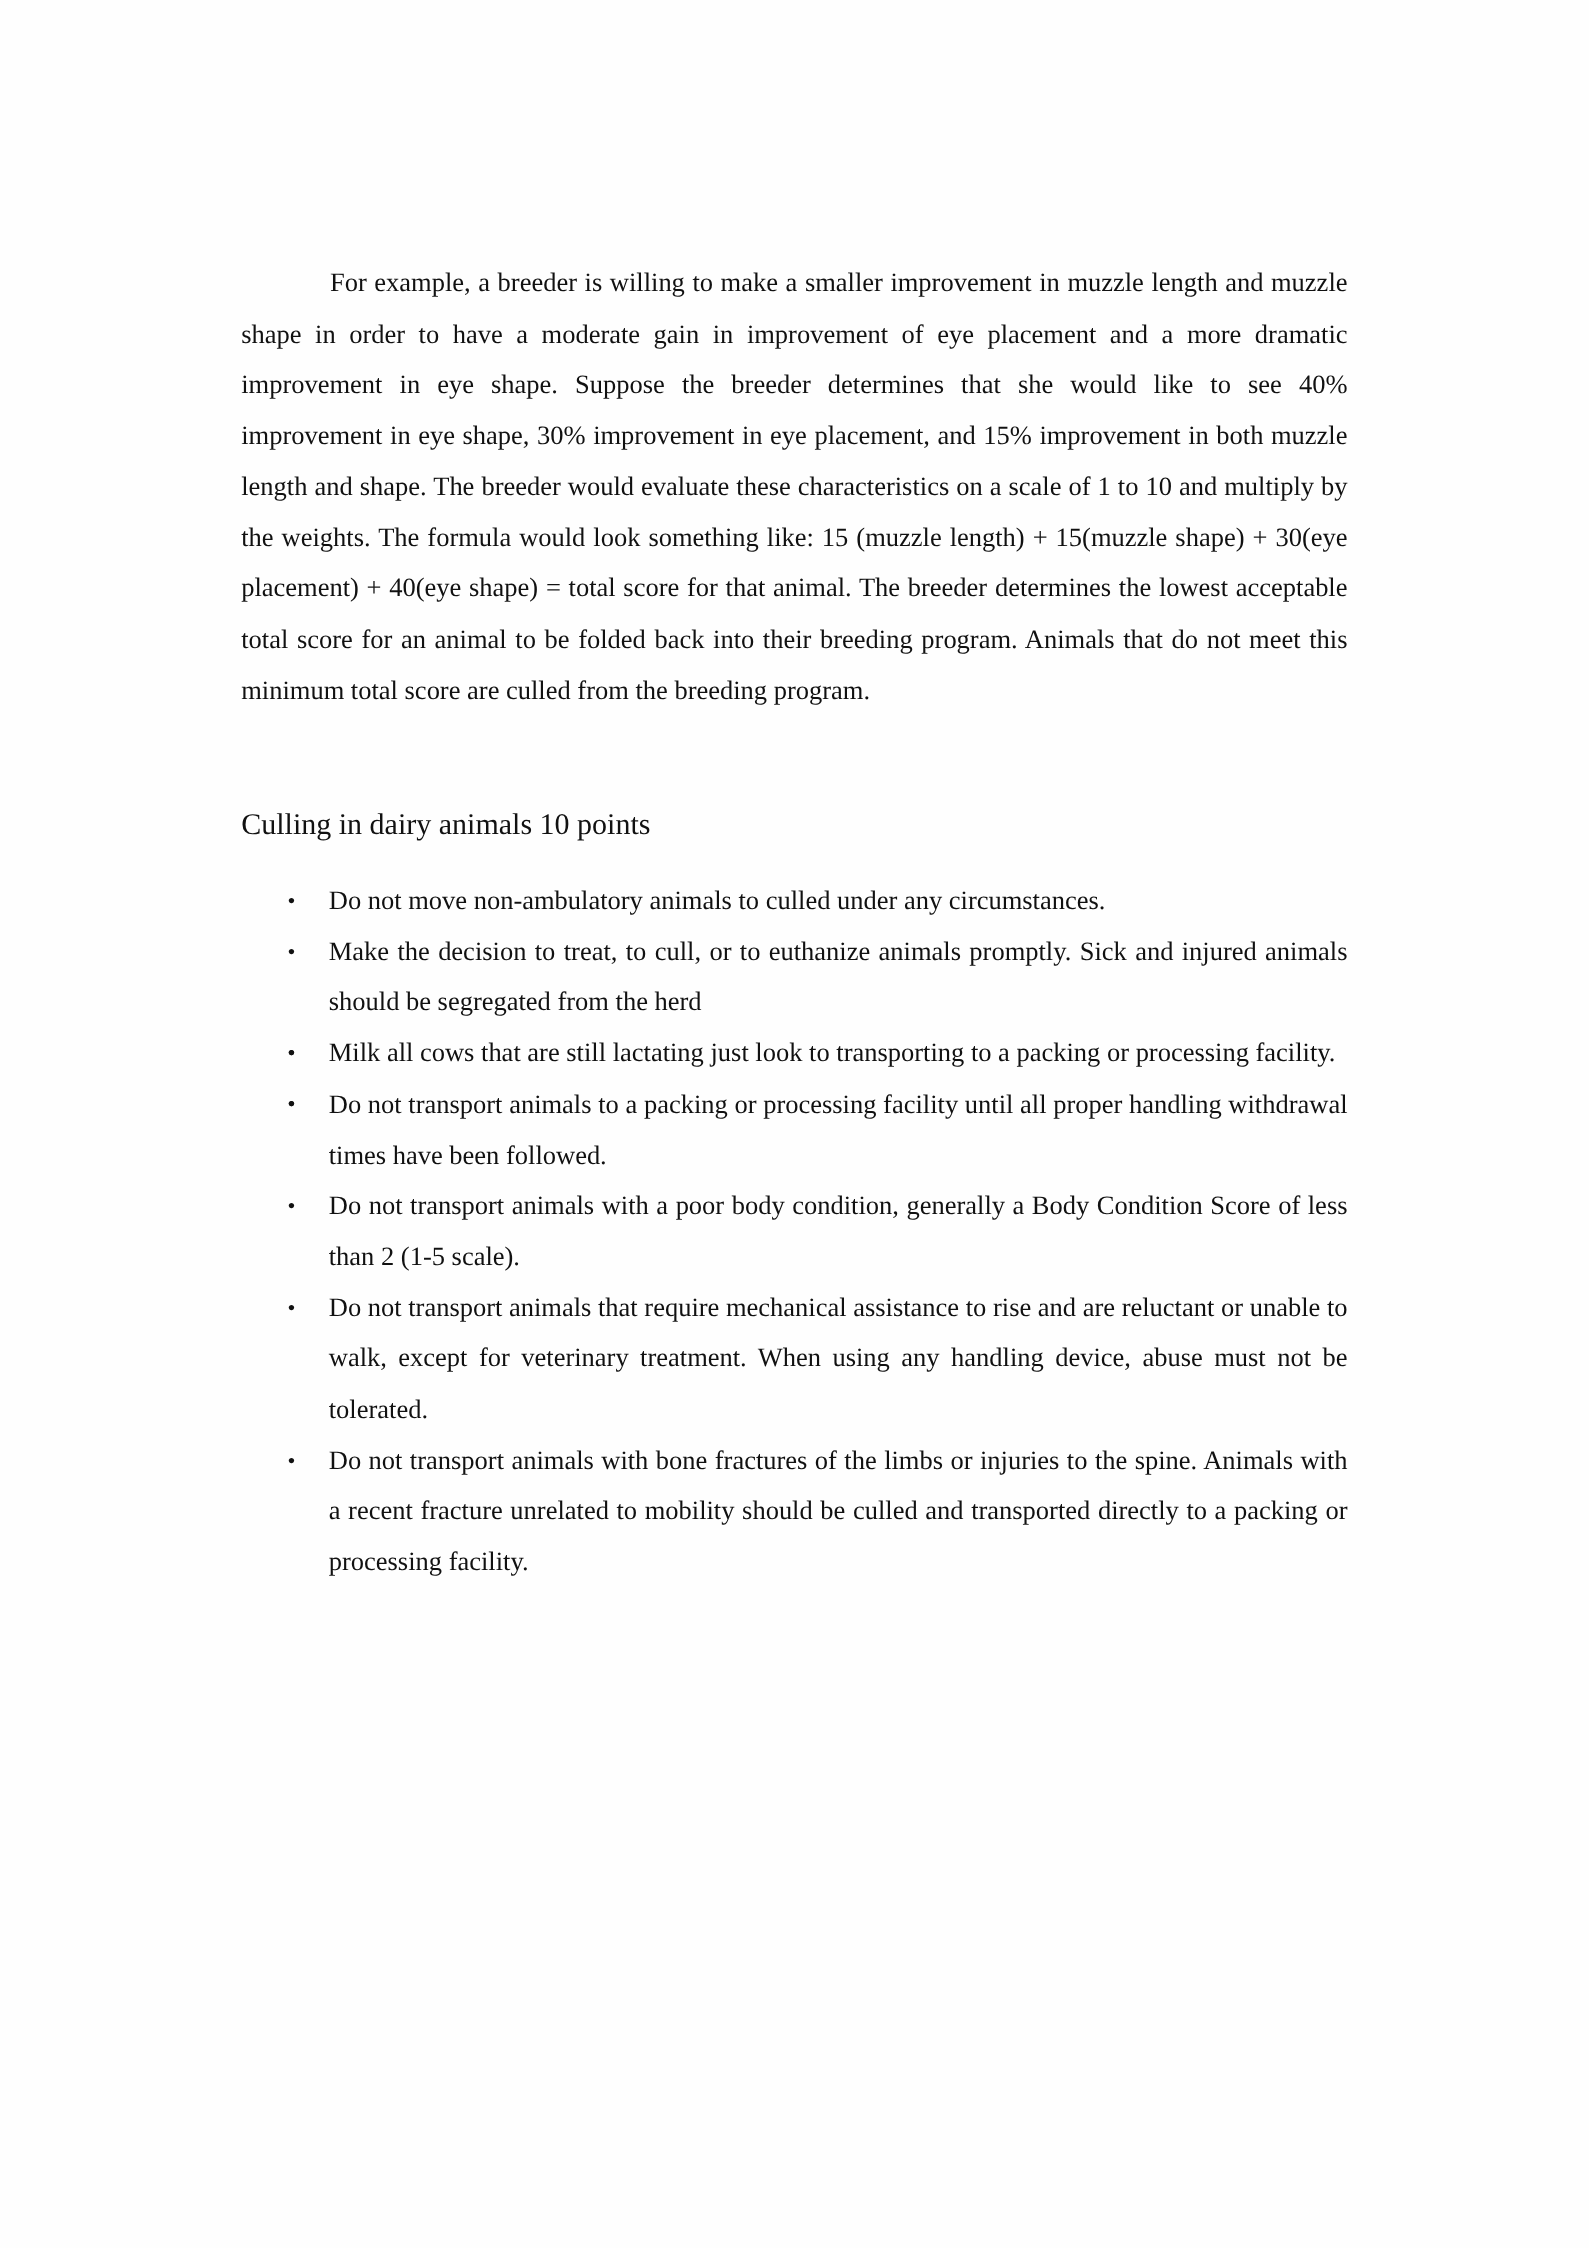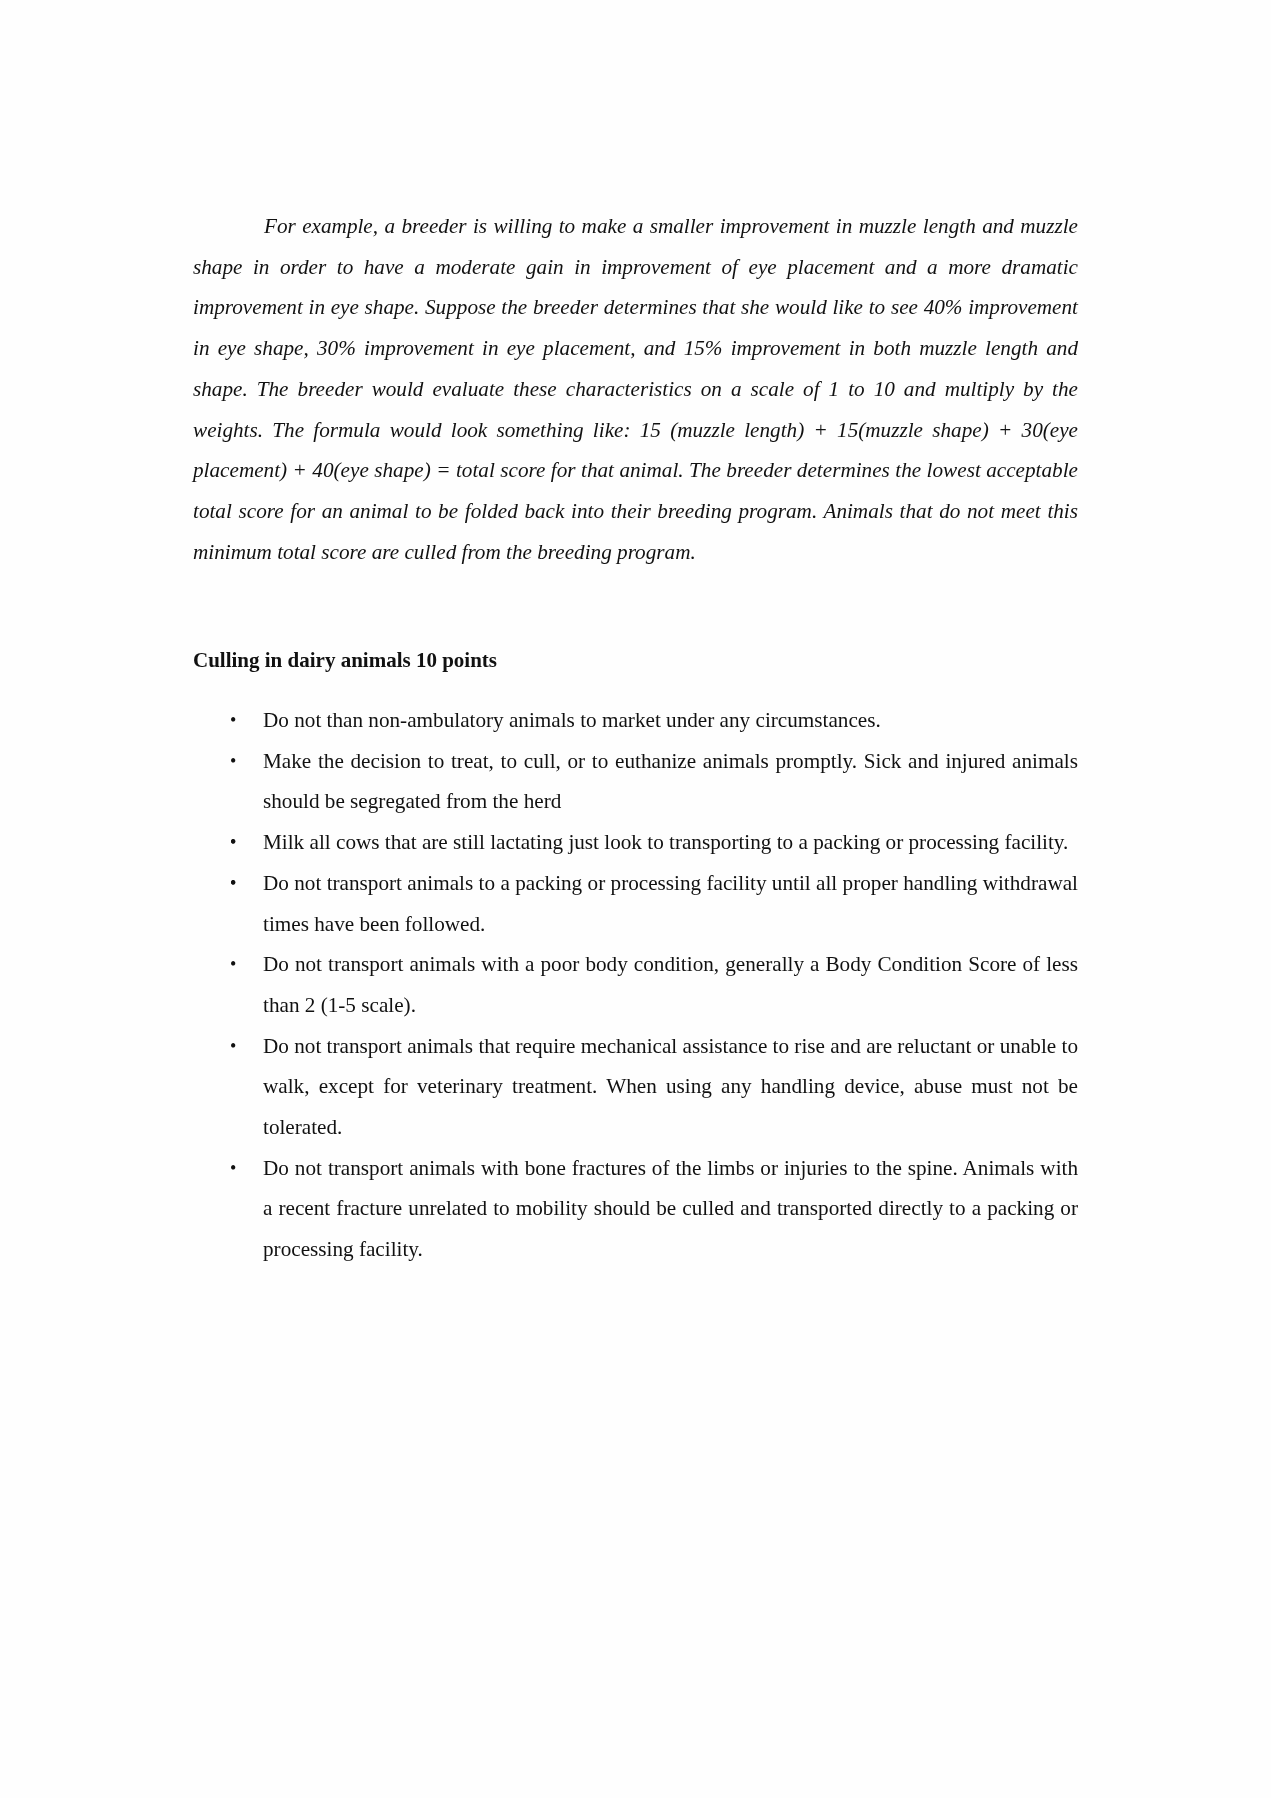--- a/index.html
+++ b/index.html
@@ -21,30 +21,29 @@
   .para {
     position: absolute;
     top: 206px;
     left: 0;
     width: 885px;
     margin: 0;
     font-size: 21.2px;
     line-height: 40.7px;
     text-align: justify;
     text-indent: 71px;
-    font-style: italic;
   }
   .heading {
     position: absolute;
     top: 640px;
     left: 0;
     margin: 0;
-    font-size: 21px;
+    font-size: 24px;
     line-height: 40.7px;
-    font-weight: bold;
+    font-weight: normal;
   }
   .bullets {
     position: absolute;
     top: 700px;
     left: 0;
     width: 885px;
     margin: 0;
     padding: 0;
     list-style: none;
   }
@@ -64,21 +63,21 @@
 </style>
 </head>
 <body>
 
 <div class="page">
   <p class="para">For example, a breeder is willing to make a smaller improvement in muzzle length and muzzle shape in order to have a moderate gain in improvement of eye placement and a more dramatic improvement in eye shape. Suppose the breeder determines that she would like to see 40% improvement in eye shape, 30% improvement in eye placement, and 15% improvement in both muzzle length and shape. The breeder would evaluate these characteristics on a scale of 1 to 10 and multiply by the weights. The formula would look something like: 15 (muzzle length) + 15(muzzle shape) + 30(eye placement) + 40(eye shape) = total score for that animal. The breeder determines the lowest acceptable total score for an animal to be folded back into their breeding program. Animals that do not meet this minimum total score are culled from the breeding program.</p>
 
   <h3 class="heading">Culling in dairy animals 10 points</h3>
 
   <ul class="bullets">
-    <li><span class="dot">•</span><span>Do not than non-ambulatory animals to market under any circumstances.</span></li>
+    <li><span class="dot">•</span><span>Do not move non-ambulatory animals to culled under any circumstances.</span></li>
     <li><span class="dot">•</span><span>Make the decision to treat, to cull, or to euthanize animals promptly. Sick and injured animals should be segregated from the herd</span></li>
     <li><span class="dot">•</span></li>
     <li><span class="dot">•</span><span>Milk all cows that are still lactating just look to transporting to a packing or processing facility.</span></li>
     <li><span class="dot">•</span></li>
     <li><span class="dot">•</span><span>Do not transport animals to a packing or processing facility until all proper handling withdrawal times have been followed.</span></li>
     <li><span class="dot">•</span><span>Do not transport animals with a poor body condition, generally a Body Condition Score of less than 2 (1-5 scale).</span></li>
     <li><span class="dot">•</span><span>Do not transport animals that require mechanical assistance to rise and are reluctant or unable to walk, except for veterinary treatment. When using any handling device, abuse must not be tolerated.</span></li>
     <li><span class="dot">•</span><span>Do not transport animals with bone fractures of the limbs or injuries to the spine. Animals with a recent fracture unrelated to mobility should be culled and transported directly to a packing or processing facility.</span></li>
   </ul>
 </div>

